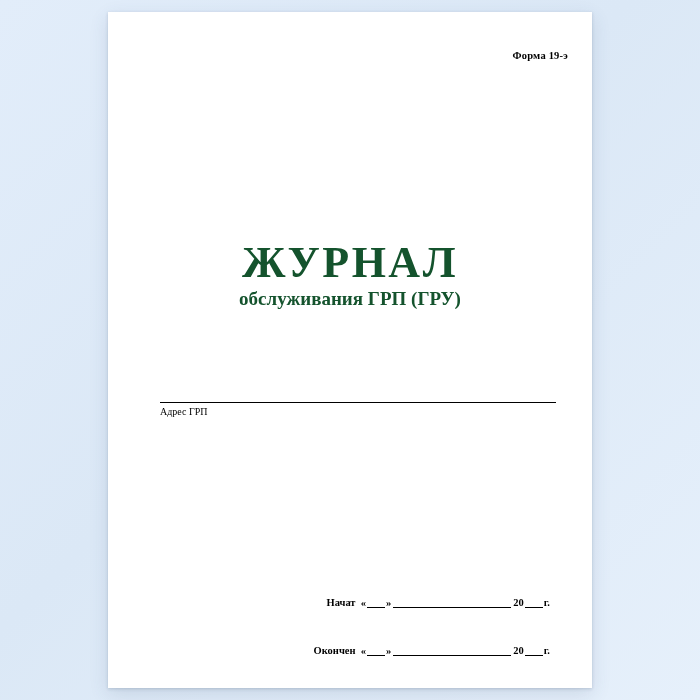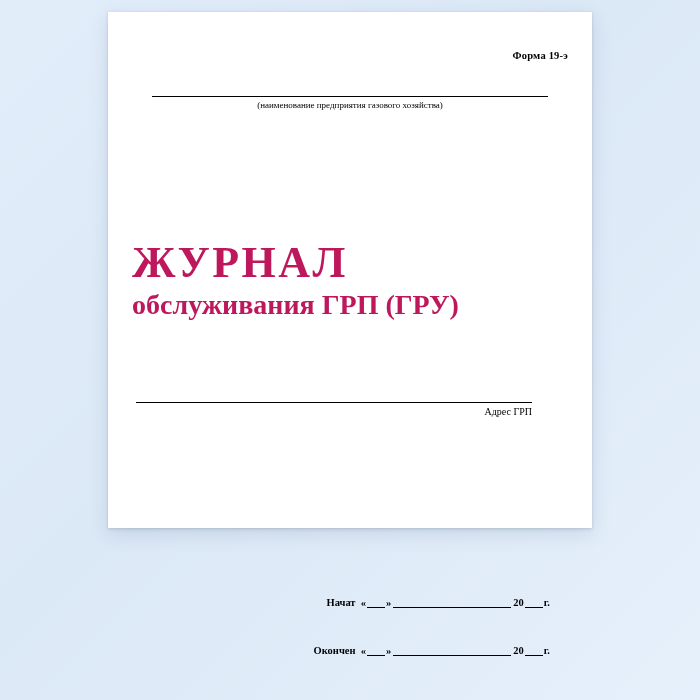--- a/index.html
+++ b/index.html
@@ -18,21 +18,21 @@
     width: 700px;
     height: 700px;
     background: linear-gradient(135deg, #e2edfa 0%, #dbe8f6 45%, #e6f0fb 100%);
   }
   
   #page {
     position: absolute;
     left: 108px;
     top: 12px;
     width: 484px;
-    height: 516px;
+    height: 676px;
     background: #ffffff;
     box-shadow: 0 1px 3px rgba(60,80,110,0.22), 0 6px 18px rgba(60,80,110,0.14);
     box-sizing: border-box;
   }
   .form-code {
     position: absolute;
     right: 24px;
     top: 38px;
     font-size: 10.5px;
     font-weight: bold;
@@ -57,47 +57,48 @@
     font-size: 9px;
     color: #000;
     line-height: 1.2;
   }
   
   .title-group {
     position: absolute;
     left: 24px;
     top: 228px;
     width: 436px;
-    color: #be185d;
+    text-align: center;
+    color: #14532d;
   }
   .title-main {
     font-size: 44px;
     font-weight: bold;
     letter-spacing: 2.5px;
     line-height: 1.05;
   }
   .title-sub1 {
     margin-top: 12px;
     font-size: 25px;
     font-weight: bold;
     line-height: 1.18;
   }
   .title-sub2 {
     margin-top: 2px;
-    font-size: 28px;
+    font-size: 19px;
     font-weight: bold;
     line-height: 1.18;
   }
   
   .addr-block {
     position: absolute;
-    left: 28px;
+    left: 52px;
     top: 390px;
     width: 396px;
-    text-align: right;
+    text-align: left;
   }
   .addr-caption {
     margin-top: 3px;
     font-size: 10px;
     color: #000;
   }
   
   .dates {
     position: absolute;
     left: 24px;
@@ -141,24 +142,20 @@
 </style>
 </head>
 <body>
 
 <div id="stage">
 
   <div id="page">
 
     <div class="form-code">Форма 19-э</div>
 
-    <div class="org-block">
-      <div class="rule"></div>
-      <div class="org-caption">(наименование предприятия газового хозяйства)</div>
-    </div>
 
     <div class="title-group">
       <div class="title-main">ЖУРНАЛ</div>
       <div class="title-sub2">обслуживания ГРП (ГРУ)</div>
     </div>
 
     <div class="addr-block">
       <div class="rule"></div>
       <div class="addr-caption">Адрес ГРП</div>
     </div>

